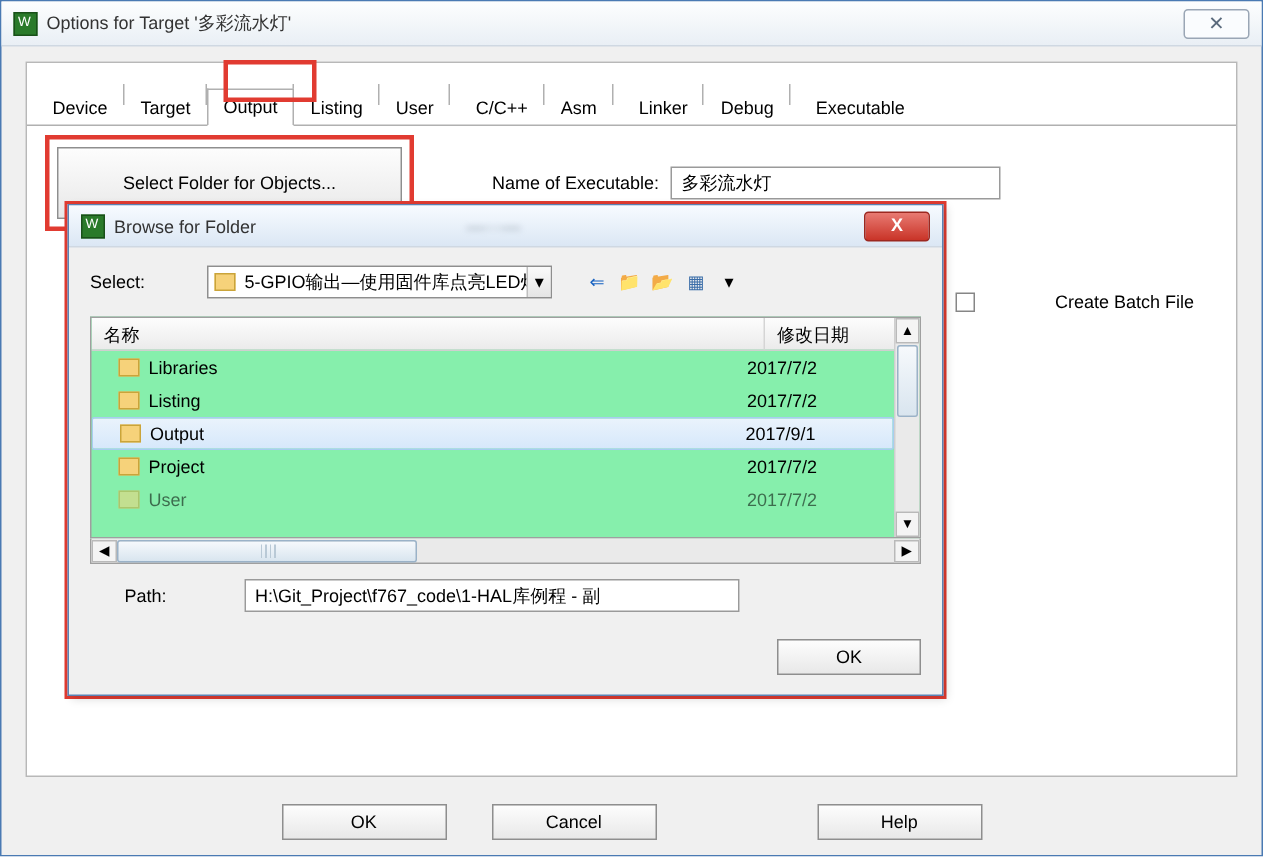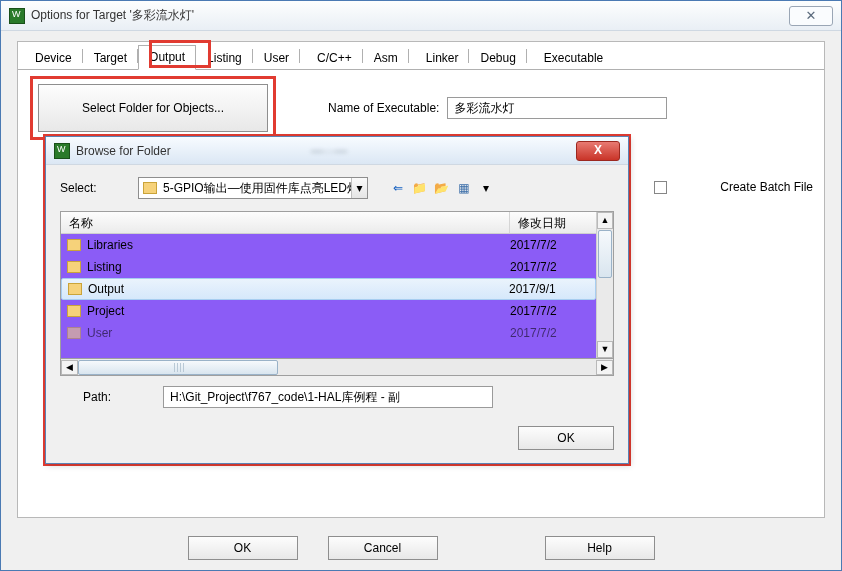--- a/index.html
+++ b/index.html
@@ -4,21 +4,21 @@
 <style>
 * { box-sizing: border-box; font-family: "Microsoft YaHei", Tahoma, sans-serif; font-size: 12px; }
 body { margin: 0; background: #fff; width: 842px; height: 571px; position: relative; }
 .outer-window { position: absolute; left: 0; top: 0; width: 842px; height: 571px; border: 1px solid #4a7ab3; background: #f0f0f0; }
 .titlebar { height: 30px; background: linear-gradient(#fdfefe,#e9eff5); display: flex; align-items: center; padding: 0 8px; border-bottom: 1px solid #cfd8e2;}
 .titlebar .app-icon { width: 16px; height: 16px; background: #2a7a2a; border: 1px solid #195019; margin-right: 6px; position: relative;}
 .titlebar .app-icon::after{content:"W";color:#fff;font-size:9px;position:absolute;left:2px;top:0;}
 .title-text { flex: 1; color: #333; }
 .win-close { width: 44px; height: 20px; border: 1px solid #9aa6b5; border-radius: 3px; background: #fafcfe; color: #5b6b7d; text-align: center; line-height: 17px; font-size: 13px;}
 .client { position: absolute; left: 16px; top: 40px; right: 16px; bottom: 52px; background: #fff; border: 1px solid #b8b8b8; }
-.tabs { display: flex; align-items: flex-end; height: 28px; padding-left: 6px; border-bottom: 1px solid #b0b0b0; }
+.tabs { display: flex; align-items: flex-end; height: 42px; padding-left: 6px; border-bottom: 1px solid #b0b0b0; }
 .tab { padding: 4px 10px 5px 10px; border: 1px solid transparent; border-bottom: none; margin-right: -1px; color: #000; position: relative; top: 1px; cursor: pointer;}
 .tab-spacer { width: 6px; }
 .tab.active { border-color: #b0b0b0; background: #fff; border-bottom: 1px solid #fff;}
 .tab-sep { width: 1px; height: 14px; background: #b0b0b0; align-self: center;}
 .highlight-tab { position: absolute; border: 3px solid #e13b31; }
 .panel { padding: 14px 20px; position: relative; }
 .btn { background: linear-gradient(#fdfdfd,#e8e8e8); border: 1px solid #8e8e8e; padding: 4px 14px; cursor: pointer; min-width: 88px; text-align: center;}
 .sf-btn { width: 230px; padding: 16px 0; }
 .row { display: flex; align-items: center; gap: 8px; }
 .label { color: #000; }
@@ -32,27 +32,27 @@
 .browse-shadow { position: absolute; left: 42px; top: 133px; width: 588px; height: 332px; border: 3px solid #e13b31;}
 .browse .titlebar { background: linear-gradient(#f7fbff,#dbe7f4); height: 28px;}
 .browse .bclose { width: 44px; height: 20px; background: linear-gradient(#e87a72,#c93428); border: 1px solid #9c2820; border-radius: 3px; color: #fff; text-align: center; line-height: 17px; font-size: 12px; font-weight: bold;}
 .browse-body { padding: 12px 14px; }
 .combo { display: flex; border: 1px solid #8e8e8e; background: #fff; height: 22px; width: 230px; align-items: center;}
 .combo .folder-ico{ width:14px; height:12px; background:#f6d27a; border:1px solid #caa43a; margin:0 4px;}
 .combo .combo-text{ flex:1; overflow:hidden; white-space:nowrap; padding:0 2px;}
 .combo .combo-arrow{ width:16px; text-align:center; border-left:1px solid #bfbfbf; background:linear-gradient(#fafafa,#e5e5e5); height:100%; line-height:20px;}
 .toolbar-icons { display:flex; gap:6px; margin-left:14px; align-items:center;}
 .tbi { width:16px; height:16px; display:flex; align-items:center; justify-content:center; font-size:12px;}
-.list-pane { margin-top: 12px; border: 1px solid #9f9f9f; background: #8b5cf6; height: 148px; display: flex; }
+.list-pane { margin-top: 12px; border: 1px solid #9f9f9f; background: #86efac; height: 148px; display: flex; }
 .list-main { flex:1; display:flex; flex-direction:column; overflow:hidden;}
 .list-header { display:flex; background: linear-gradient(#fdfdfd,#ebebeb); border-bottom:1px solid #cfcfcf; height:22px;}
 .col-name { flex:1; padding:3px 8px; border-right:1px solid #d5d5d5;}
 .col-date { width:86px; padding:3px 8px;}
 .list-rows { flex:1; overflow:hidden;}
-.lrow { display:flex; align-items:center; height:22px; padding:0 6px;}
+.lrow { display:flex; align-items:center; height:22px; padding:0 18px;}
 .lrow.selected { background: linear-gradient(#eaf3fc,#d6e8fb); border:1px solid #a7cdf0; border-radius:2px; height:22px;}
 .fico { width:14px; height:12px; background:#f6d27a; border:1px solid #caa43a; margin-right:6px;}
 .lname { flex:1; color:#000;}
 .ldate { width:80px; color:#000;}
 .vscroll { width:17px; background:#eaeaea; border-left:1px solid #cfcfcf; position:relative;}
 .vscroll .up, .vscroll .down { height:17px; background:#f4f4f4; border:1px solid #b9b9b9; text-align:center; line-height:14px; font-size:9px;}
 .vscroll .down { position:absolute; bottom:0; left:0; right:0;}
 .vscroll .thumb { position:absolute; top:18px; left:1px; right:1px; height:48px; background:linear-gradient(#f6f9fc,#d9e5ef); border:1px solid #9ab2c8; border-radius:2px;}
 .hscroll { height:17px; background:#eaeaea; border:1px solid #9f9f9f; border-top:none; display:flex; align-items:center;}
 .hscroll .harrow{ width:17px; height:15px; background:#f4f4f4; border:1px solid #b9b9b9; text-align:center; line-height:12px; font-size:9px;}
@@ -104,21 +104,21 @@
       <div class="row" style="gap:60px;">
         <div style="position:relative;">
           <button class="btn sf-btn">Select Folder for Objects...</button>
           <div style="position:absolute; left:-8px; top:-8px; right:-8px; bottom:-8px; border:3px solid #e13b31;"></div>
         </div>
         <div class="row">
           <span class="label">Name of Executable:</span>
           <input class="textfield" style="width: 220px;" value="多彩流水灯">
         </div>
       </div>
-      <div style="position:absolute; right:11px; top:110px;gap:47px;" class="row">
+      <div style="position:absolute; right:28px; top:110px;gap:47px;" class="row">
         <span class="checkbox"></span>
         <span class="label">Create Batch File</span>
       </div>
     </div>
   </div>
 
   <div class="bottom-buttons">
     <button class="btn">OK</button>
     <button class="btn">Cancel</button>
     <button class="btn help">Help</button>

